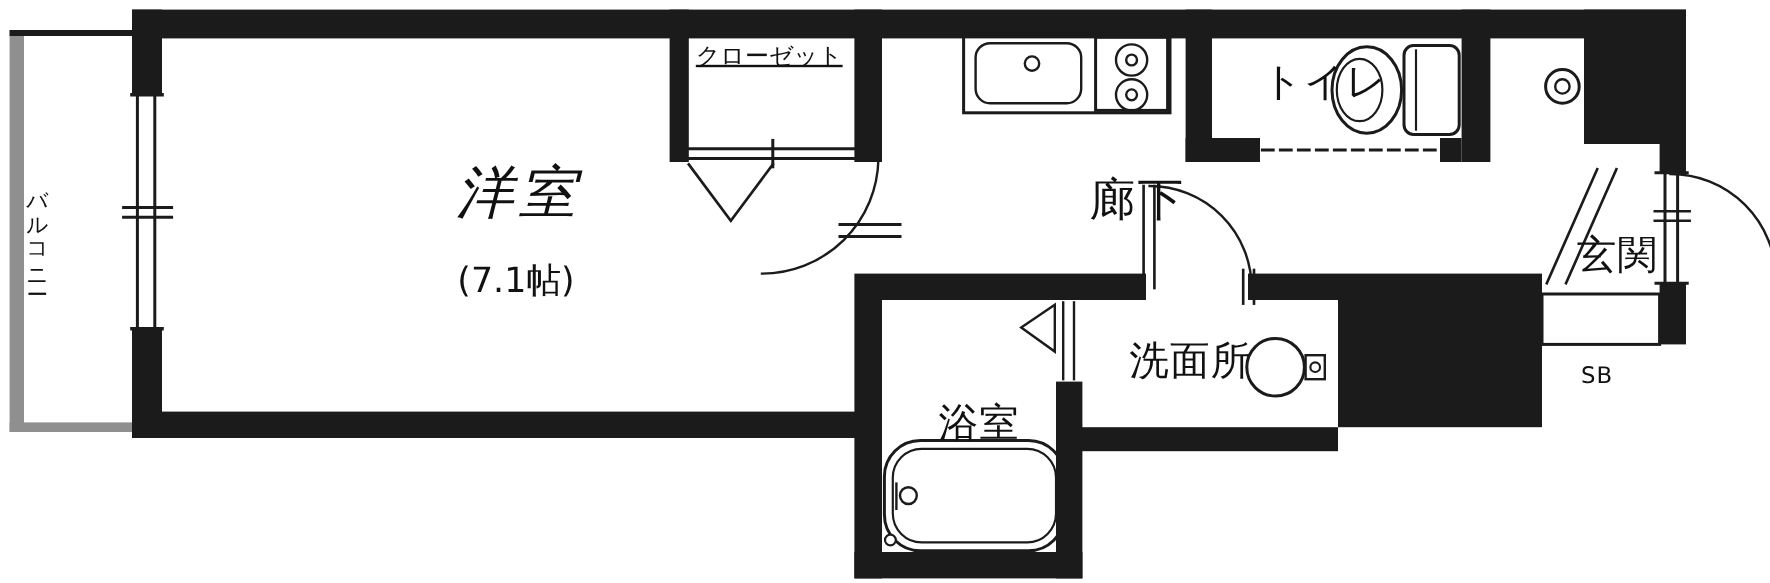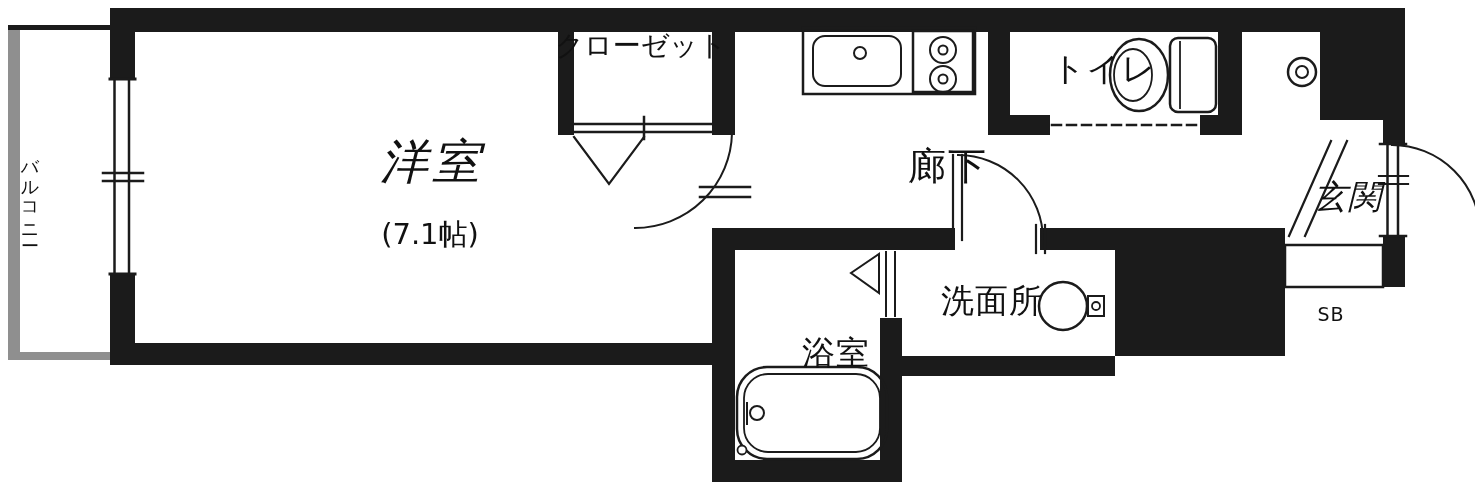--- a/index.html
+++ b/index.html
@@ -19,21 +19,21 @@
     line-height:1;
   }
   .label.vertical{
     writing-mode:vertical-rl;
     text-orientation:upright;
     letter-spacing:2px;
   }
   .room-main{font-size:48px;letter-spacing:4px;font-style:italic;}
   .room-size{font-size:29px;}
   .room-md{font-size:33px;letter-spacing:1px;}
-  .room-sm{font-size:28px;}
+  .room-sm{font-size:20px;text-decoration:underline;}
   .hall{font-size:38px;letter-spacing:2px;}
   .sb{font-size:19px;letter-spacing:1px;margin-top:48px;}
   .balc{font-size:18px;}
 </style>
 </head>
 <body>
 
 <div class="stage">
 
   <svg viewBox="0 0 1475 486" width="1475" height="486">
@@ -158,18 +158,18 @@
       <rect x="1285" y="245" width="98" height="42" fill="#ffffff" stroke-width="2.5"></rect>
     </g>
   </svg>
 
   <div class="label vertical balc" style="left:30px;  top:192px;">バルコニー</div>
   <div class="label room-main" style="left:432px; top:161px;">洋室</div>
   <div class="label room-size" style="left:430px; top:206px;margin-top:28px;">(7.1帖)</div>
   <div class="label room-sm" style="left:641px; top:46px;">クローゼット</div>
   <div class="label room-md" style="left:1104px;top:68px;">トイレ</div>
   <div class="label hall" style="left:948px; top:166px;">廊下</div>
-  <div class="label room-md" style="left:1348px;top:196px;font-style:italic;">玄関</div>
+  <div class="label room-md" style="left:1348px;top:212px;">玄関</div>
   <div class="label sb" style="left:1331px;top:266px;">SB</div>
   <div class="label room-md" style="left:992px; top:303px;font-family:Liberation Mono, monospace;">洗面所</div>
-  <div class="label room-md" style="left:816px; top:352px;margin-left:20px;">浴室</div>
+  <div class="label room-md" style="left:816px; top:352px;">浴室</div>
 
 </div>
 
 </body></html>

